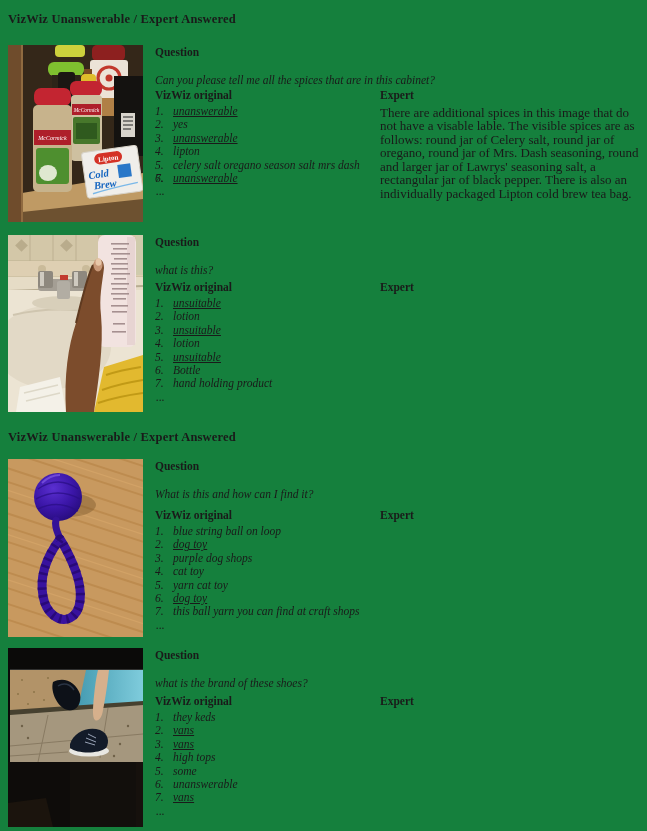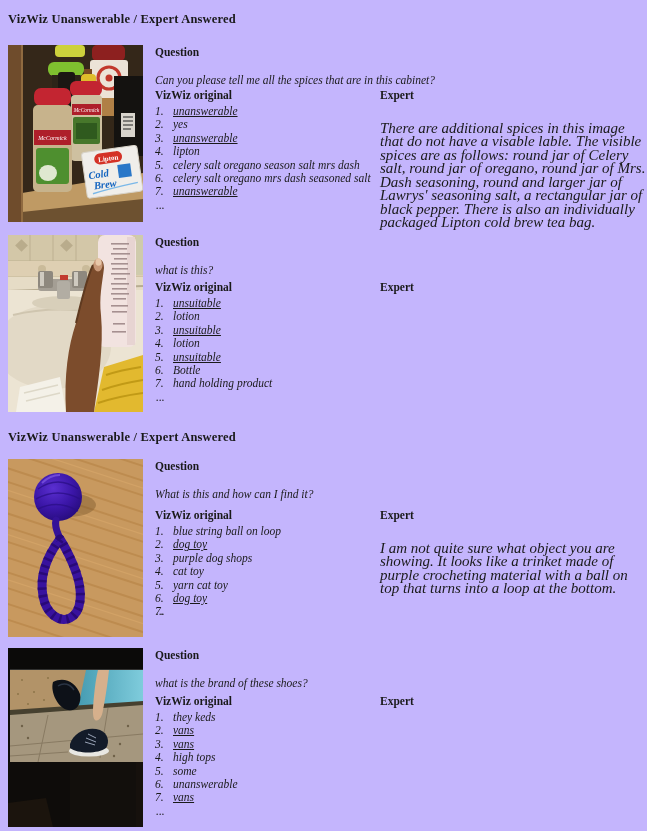--- a/index.html
+++ b/index.html
@@ -1,37 +1,37 @@
 <!DOCTYPE html>
 <html><head>
 <meta charset="utf-8">
 <style>
   *{box-sizing:border-box;margin:0;padding:0}
   html,body{background:#ffffff}
   body{width:647px;font-family:"Liberation Serif",serif;color:#1a1a1a}
-  .page{position:relative;width:647px;height:831px;background:#c4b5fd;overflow:hidden}
+  .page{position:relative;width:647px;height:831px;background:#15803d;overflow:hidden}
   .sec-header{position:absolute;left:8px;font-size:12.5px;font-weight:bold;letter-spacing:.2px}
   .sh1{top:12px}
   .sh2{top:430px}
   .example{position:absolute;left:0;width:647px}
   .ex1{top:45px}.ex2{top:235px}.ex3{top:459px}.ex4{top:648px}
   .photo{position:absolute;left:8px;top:0;display:block}
   .photo svg{display:block}
   h3.small{font-size:11.5px;font-weight:bold;line-height:13px;font-style:normal}
   .qhead{position:absolute;left:155px;top:1px}
   .qtext{position:absolute;left:155px;top:29px;font-size:11.5px;font-style:italic;line-height:13px;white-space:nowrap}
   .vwcol{position:absolute;left:155px;width:226px}
   .excol{position:absolute;left:380px;width:266px}
   .t44{top:44px}.t46{top:46px}.t50{top:50px}.t47{top:47px}
   .list{list-style:none;margin-top:3px}
   .list li{position:relative;padding-left:18px;line-height:13.4px;font-size:11.5px;font-style:italic;white-space:nowrap}
   .list .num{position:absolute;left:0;top:0;font-style:italic}
   .u{text-decoration:underline}
   .dots{font-size:11.5px;font-style:italic;line-height:13.4px;padding-left:1px}
-  .excol p{margin-top:20px;font-size:15px;font-style:italic;line-height:13.45px}
+  .excol p{margin-top:4px;font-size:13px;line-height:13.45px}
 </style>
 </head>
 <body>
 
 <div class="page">
 
   <div class="sec-header sh1">VizWiz Unanswerable / Expert Answered</div>
 
   <section class="example ex1">
     <span class="photo">
@@ -89,21 +89,21 @@
     <h3 class="small qhead">Question</h3>
     <div class="qtext">Can you please tell me all the spices that are in this cabinet?</div>
     <div class="vwcol t44">
       <h3 class="small">VizWiz original</h3>
       <ol class="list">
           <li><span class="num">1.</span><span class="ans u">unanswerable</span></li>
           <li><span class="num">2.</span><span class="ans">yes</span></li>
           <li><span class="num">3.</span><span class="ans u">unanswerable</span></li>
           <li><span class="num">4.</span><span class="ans">lipton</span></li>
           <li><span class="num">5.</span><span class="ans">celery salt oregano season salt mrs dash</span></li>
-          <li><span class="num">6.</span><span class="ans">celery salt oregano mrs dash seasoned salt</span></li>
+          <li><span class="num">6.</span></li>
           <li><span class="num">7.</span><span class="ans u">unanswerable</span></li>
         </ol>
       <div class="dots">...</div>
     </div>
     <div class="excol t44">
       <h3 class="small">Expert</h3>
       <p>There are additional spices in this image that do not have a visable lable. The visible spices are as follows: round jar of Celery salt, round jar of oregano, round jar of Mrs. Dash seasoning, round and larger jar of Lawrys' seasoning salt, a rectangular jar of black pepper. There is also an individually packaged Lipton cold brew tea bag.</p>
     </div>
   </section>
 
@@ -247,27 +247,26 @@
     <div class="qtext">What is this and how can I find it?</div>
     <div class="vwcol t50">
       <h3 class="small">VizWiz original</h3>
       <ol class="list">
           <li><span class="num">1.</span><span class="ans">blue string ball on loop</span></li>
           <li><span class="num">2.</span><span class="ans u">dog toy</span></li>
           <li><span class="num">3.</span><span class="ans">purple dog shops</span></li>
           <li><span class="num">4.</span><span class="ans">cat toy</span></li>
           <li><span class="num">5.</span><span class="ans">yarn cat toy</span></li>
           <li><span class="num">6.</span><span class="ans u">dog toy</span></li>
-          <li><span class="num">7.</span></li>
+          <li><span class="num">7.</span><span class="ans">this ball yarn you can find at craft shops</span></li>
         </ol>
       <div class="dots">...</div>
     </div>
     <div class="excol t50">
       <h3 class="small">Expert</h3>
-      <p>I am not quite sure what object you are showing. It looks like a trinket made of purple crocheting material with a ball on top that turns into a loop at the bottom.</p>
     </div>
   </section>
 
   <section class="example ex4">
     <span class="photo">
       <svg width="135" height="179" viewBox="0 0 135 179">
         <defs>
           <linearGradient id="tealg" x1="0" y1="0" x2="1" y2="0">
             <stop offset="0%" stop-color="#3f96ac"></stop>
             <stop offset="100%" stop-color="#7fccdc"></stop>

